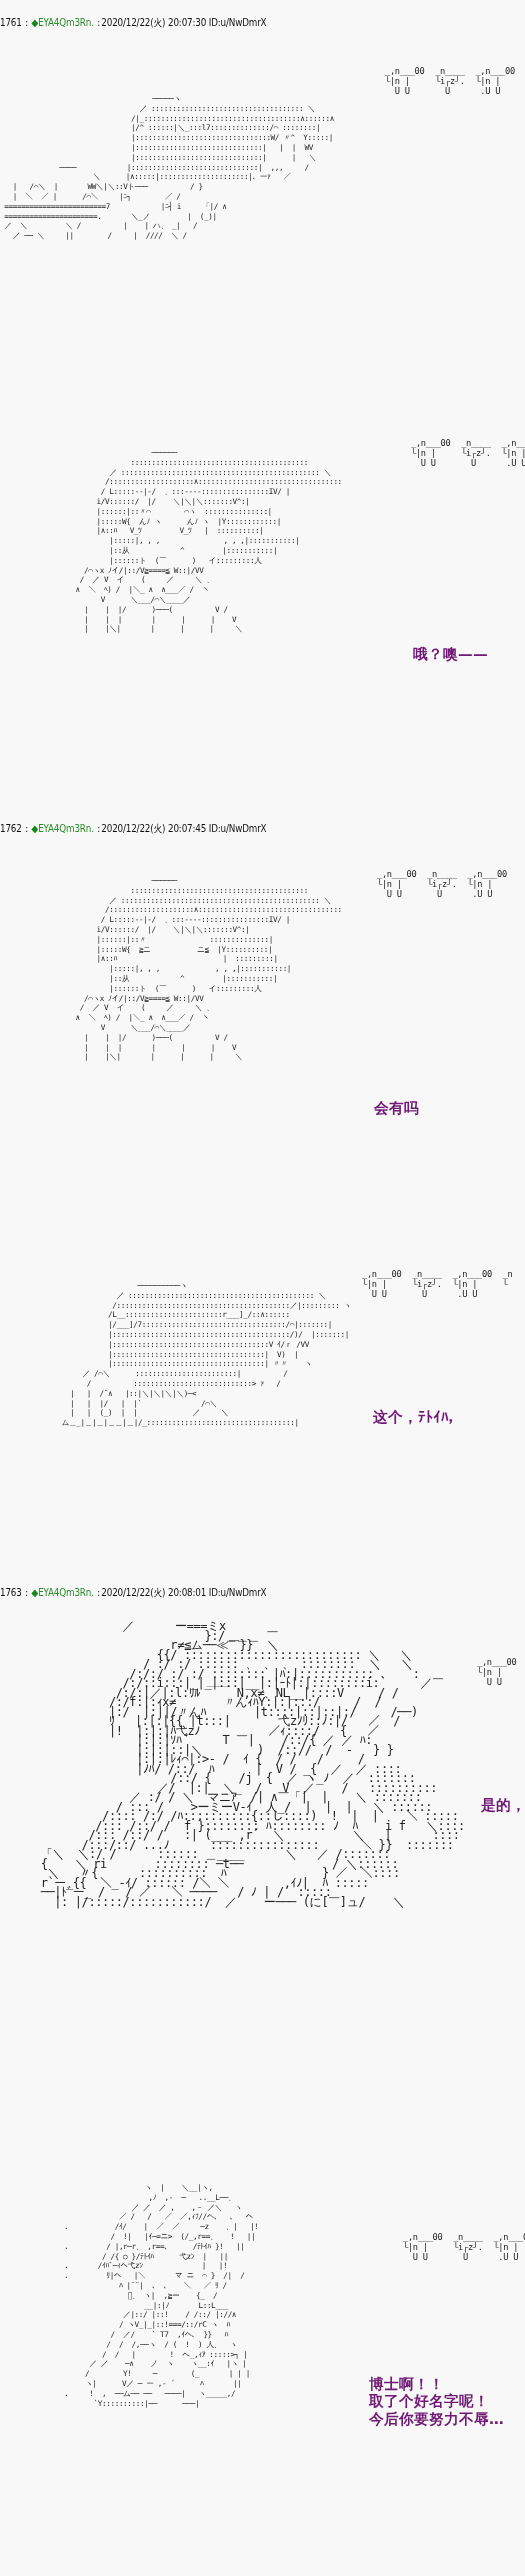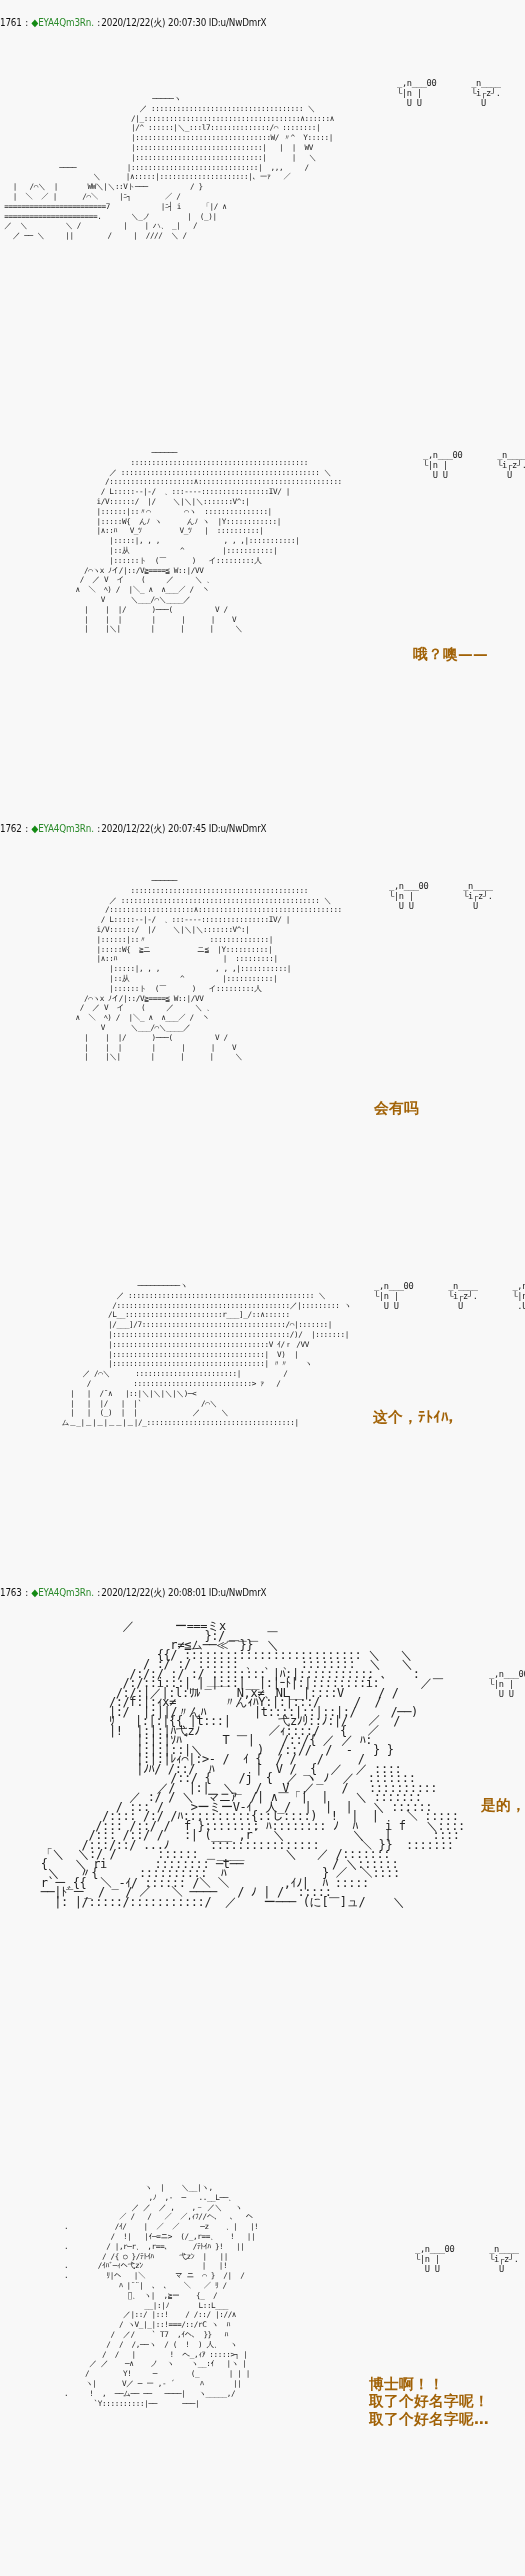--- a/index.html
+++ b/index.html
@@ -18,25 +18,25 @@
   .post-header .trip { color: #2a8a2a; }
   .post-header .sep { margin: 0 1.3px 0 4px; }
   .aa {
     position: absolute; margin: 0; white-space: pre;
     font-family: "DejaVu Sans Mono", monospace; font-size: 7.7px; line-height: 9.8px;
     color: #222; letter-spacing: -0.4px;
   }
   .aa.big { font-size: 12px; line-height: 9.5px; }
   .sfx-row { position: absolute; display: flex; gap: 10.7px; }
   .sfx {
-    margin: 12px; white-space: pre; font-family: "DejaVu Sans Mono", monospace;
+    margin: 0; white-space: pre; font-family: "DejaVu Sans Mono", monospace;
     font-size: 8.7px; line-height: 10px; color: #222; letter-spacing: -0.3px;
   }
   .dialogue {
-    position: absolute; font-size: 14.7px; line-height: 17.4px; color: #a16207;
+    position: absolute; font-size: 14.7px; line-height: 17.4px; color: #701a75;
     font-weight: bold; white-space: nowrap; letter-spacing: 0.3px;
   }
   .dialogue .line { display: block; }
 </style>
 </head>
 <body>
 
 <div class="post-header" style="top:15.4px">
   <span class="num">1761</span><span>:</span><span class="trip-mark">◆</span><span class="trip">EYA4Qm3Rn.</span><span class="sep">:</span><span>2020/12/22(火) 20:07:30</span> <span>ID:u/NwDmrX</span>
 </div>
@@ -245,15 +245,15 @@
   <pre class="sfx">_n____
 └i┌z┘.
   U</pre>
   <pre class="sfx">_,n___00
 └|n |
  .U U</pre>
 </div>
 <div class="dialogue" style="top:2375px;left:369px">
   <span class="line">博士啊！！</span>
   <span class="line">取了个好名字呢！</span>
-  <span class="line">取了个好名字呢…</span>
+  <span class="line">今后你要努力不辱…</span>
 </div>
 
 
 </body></html>

